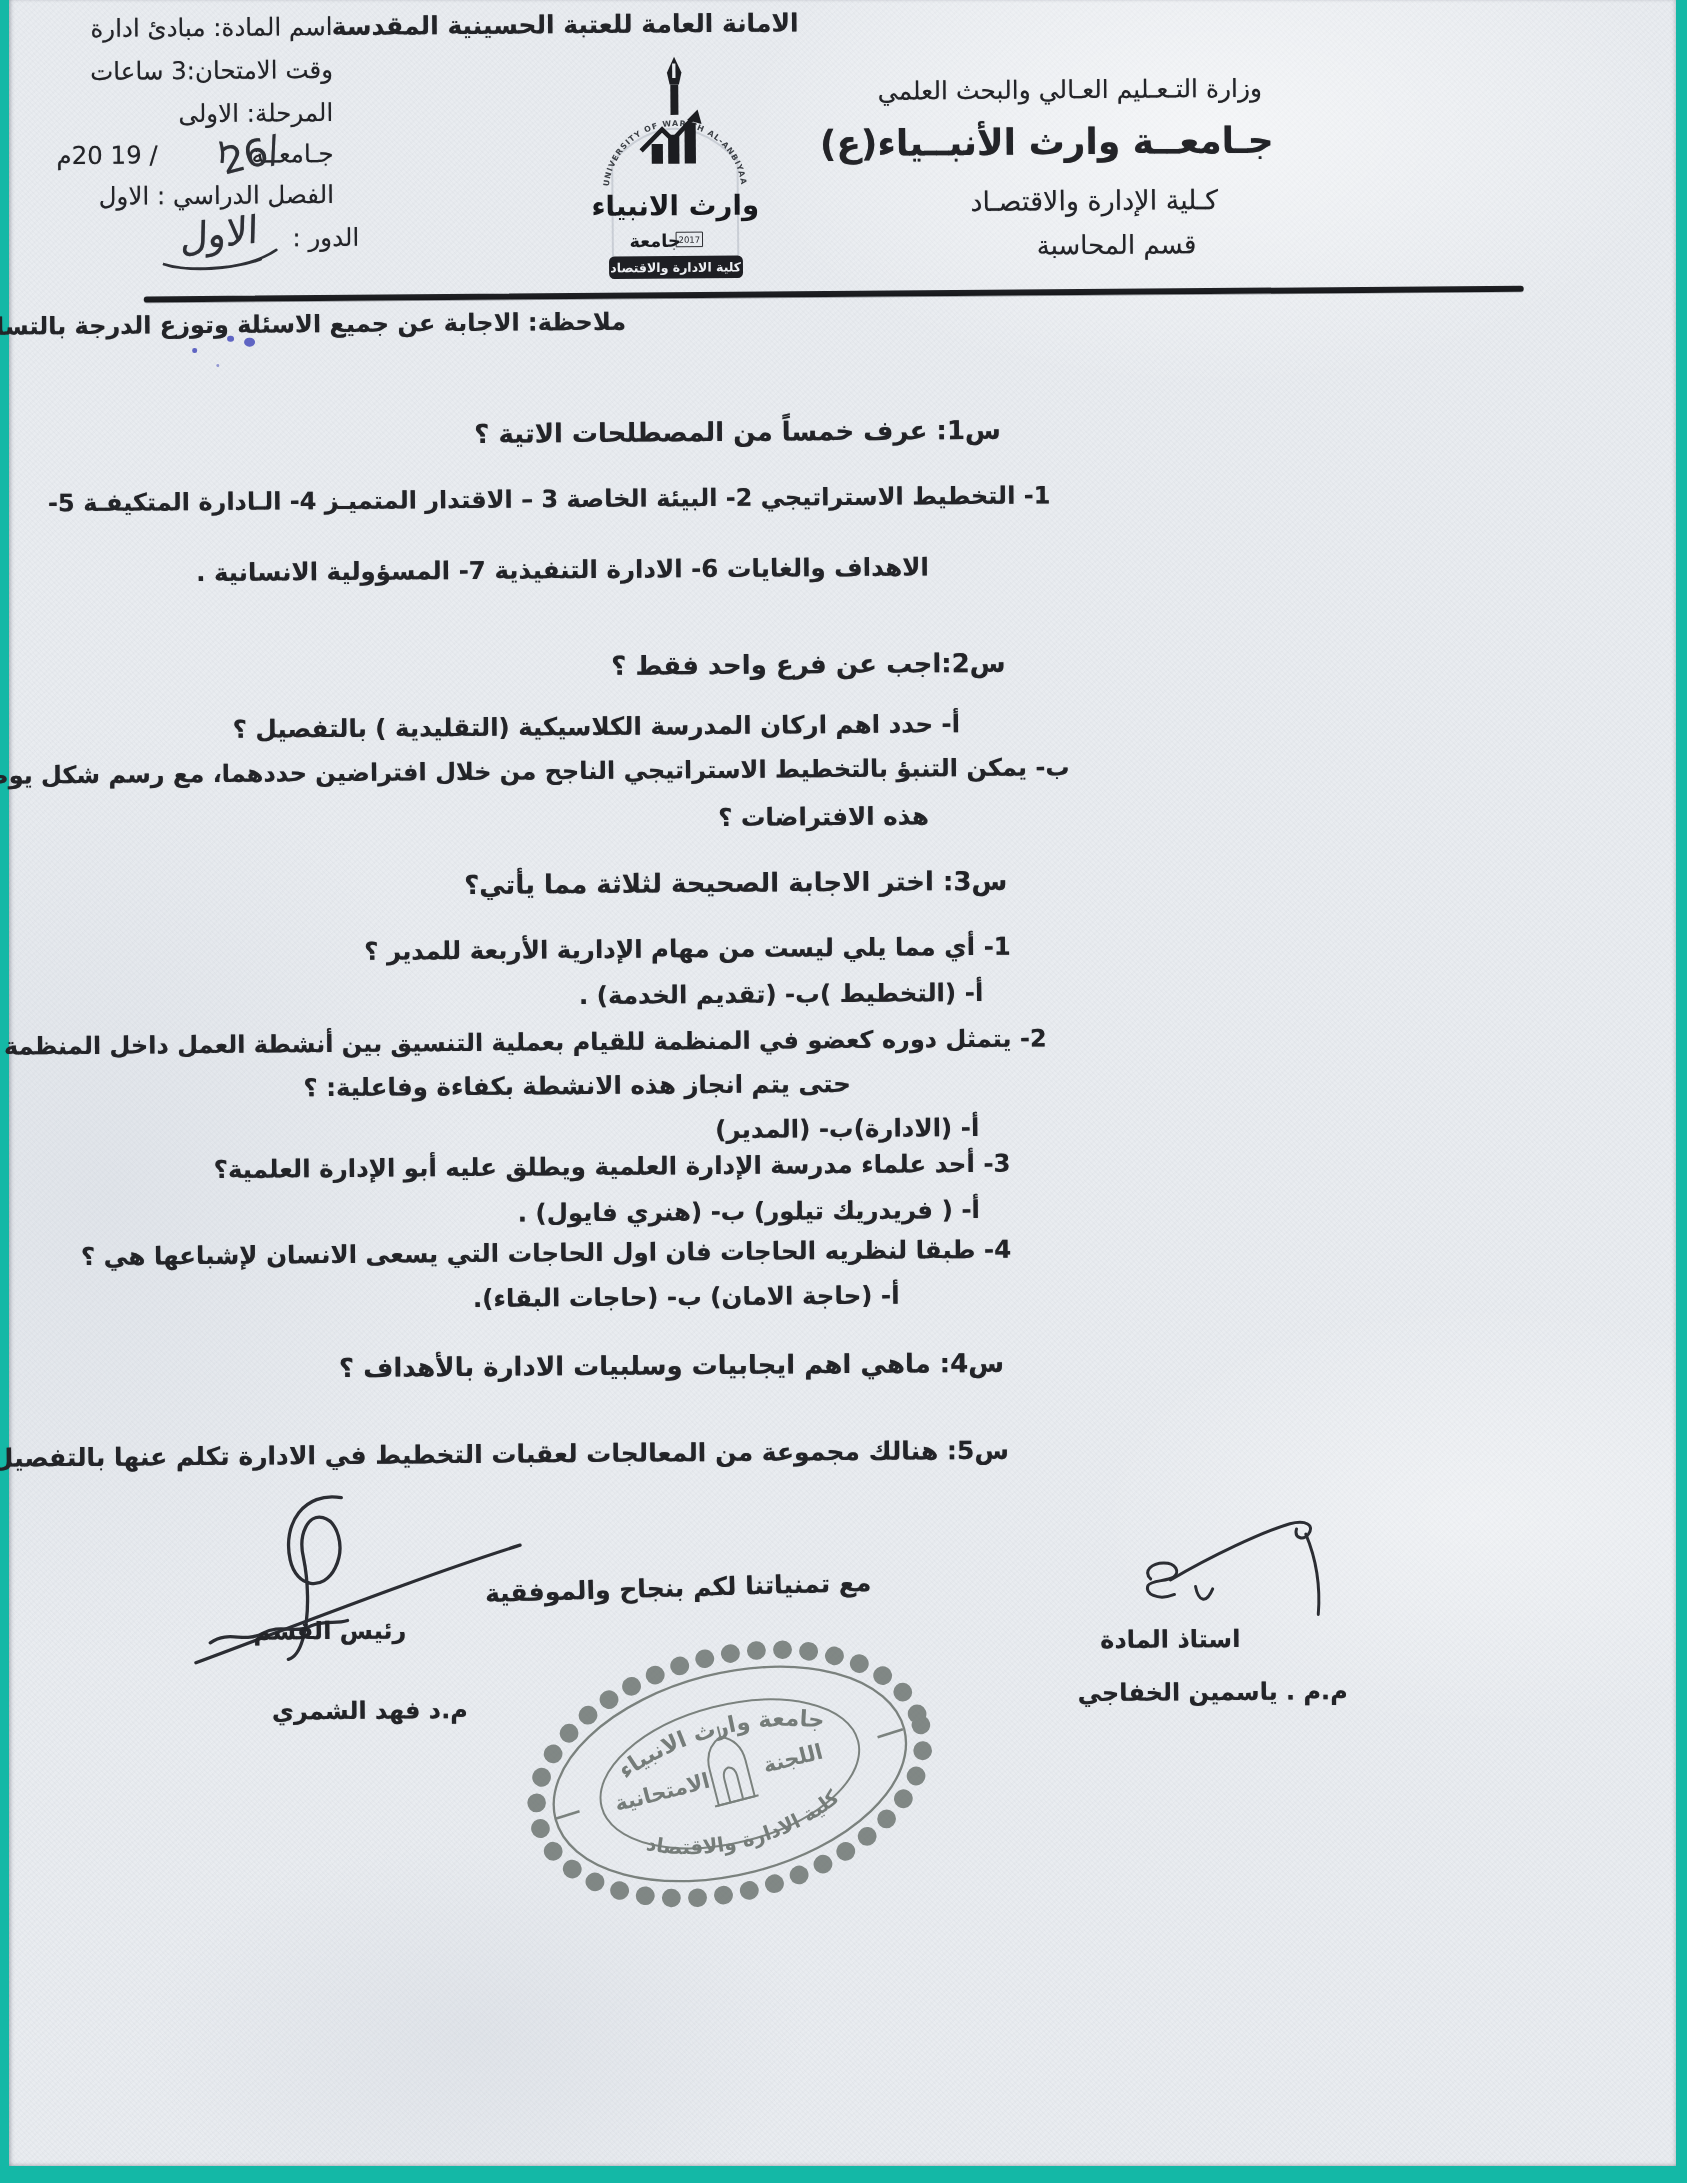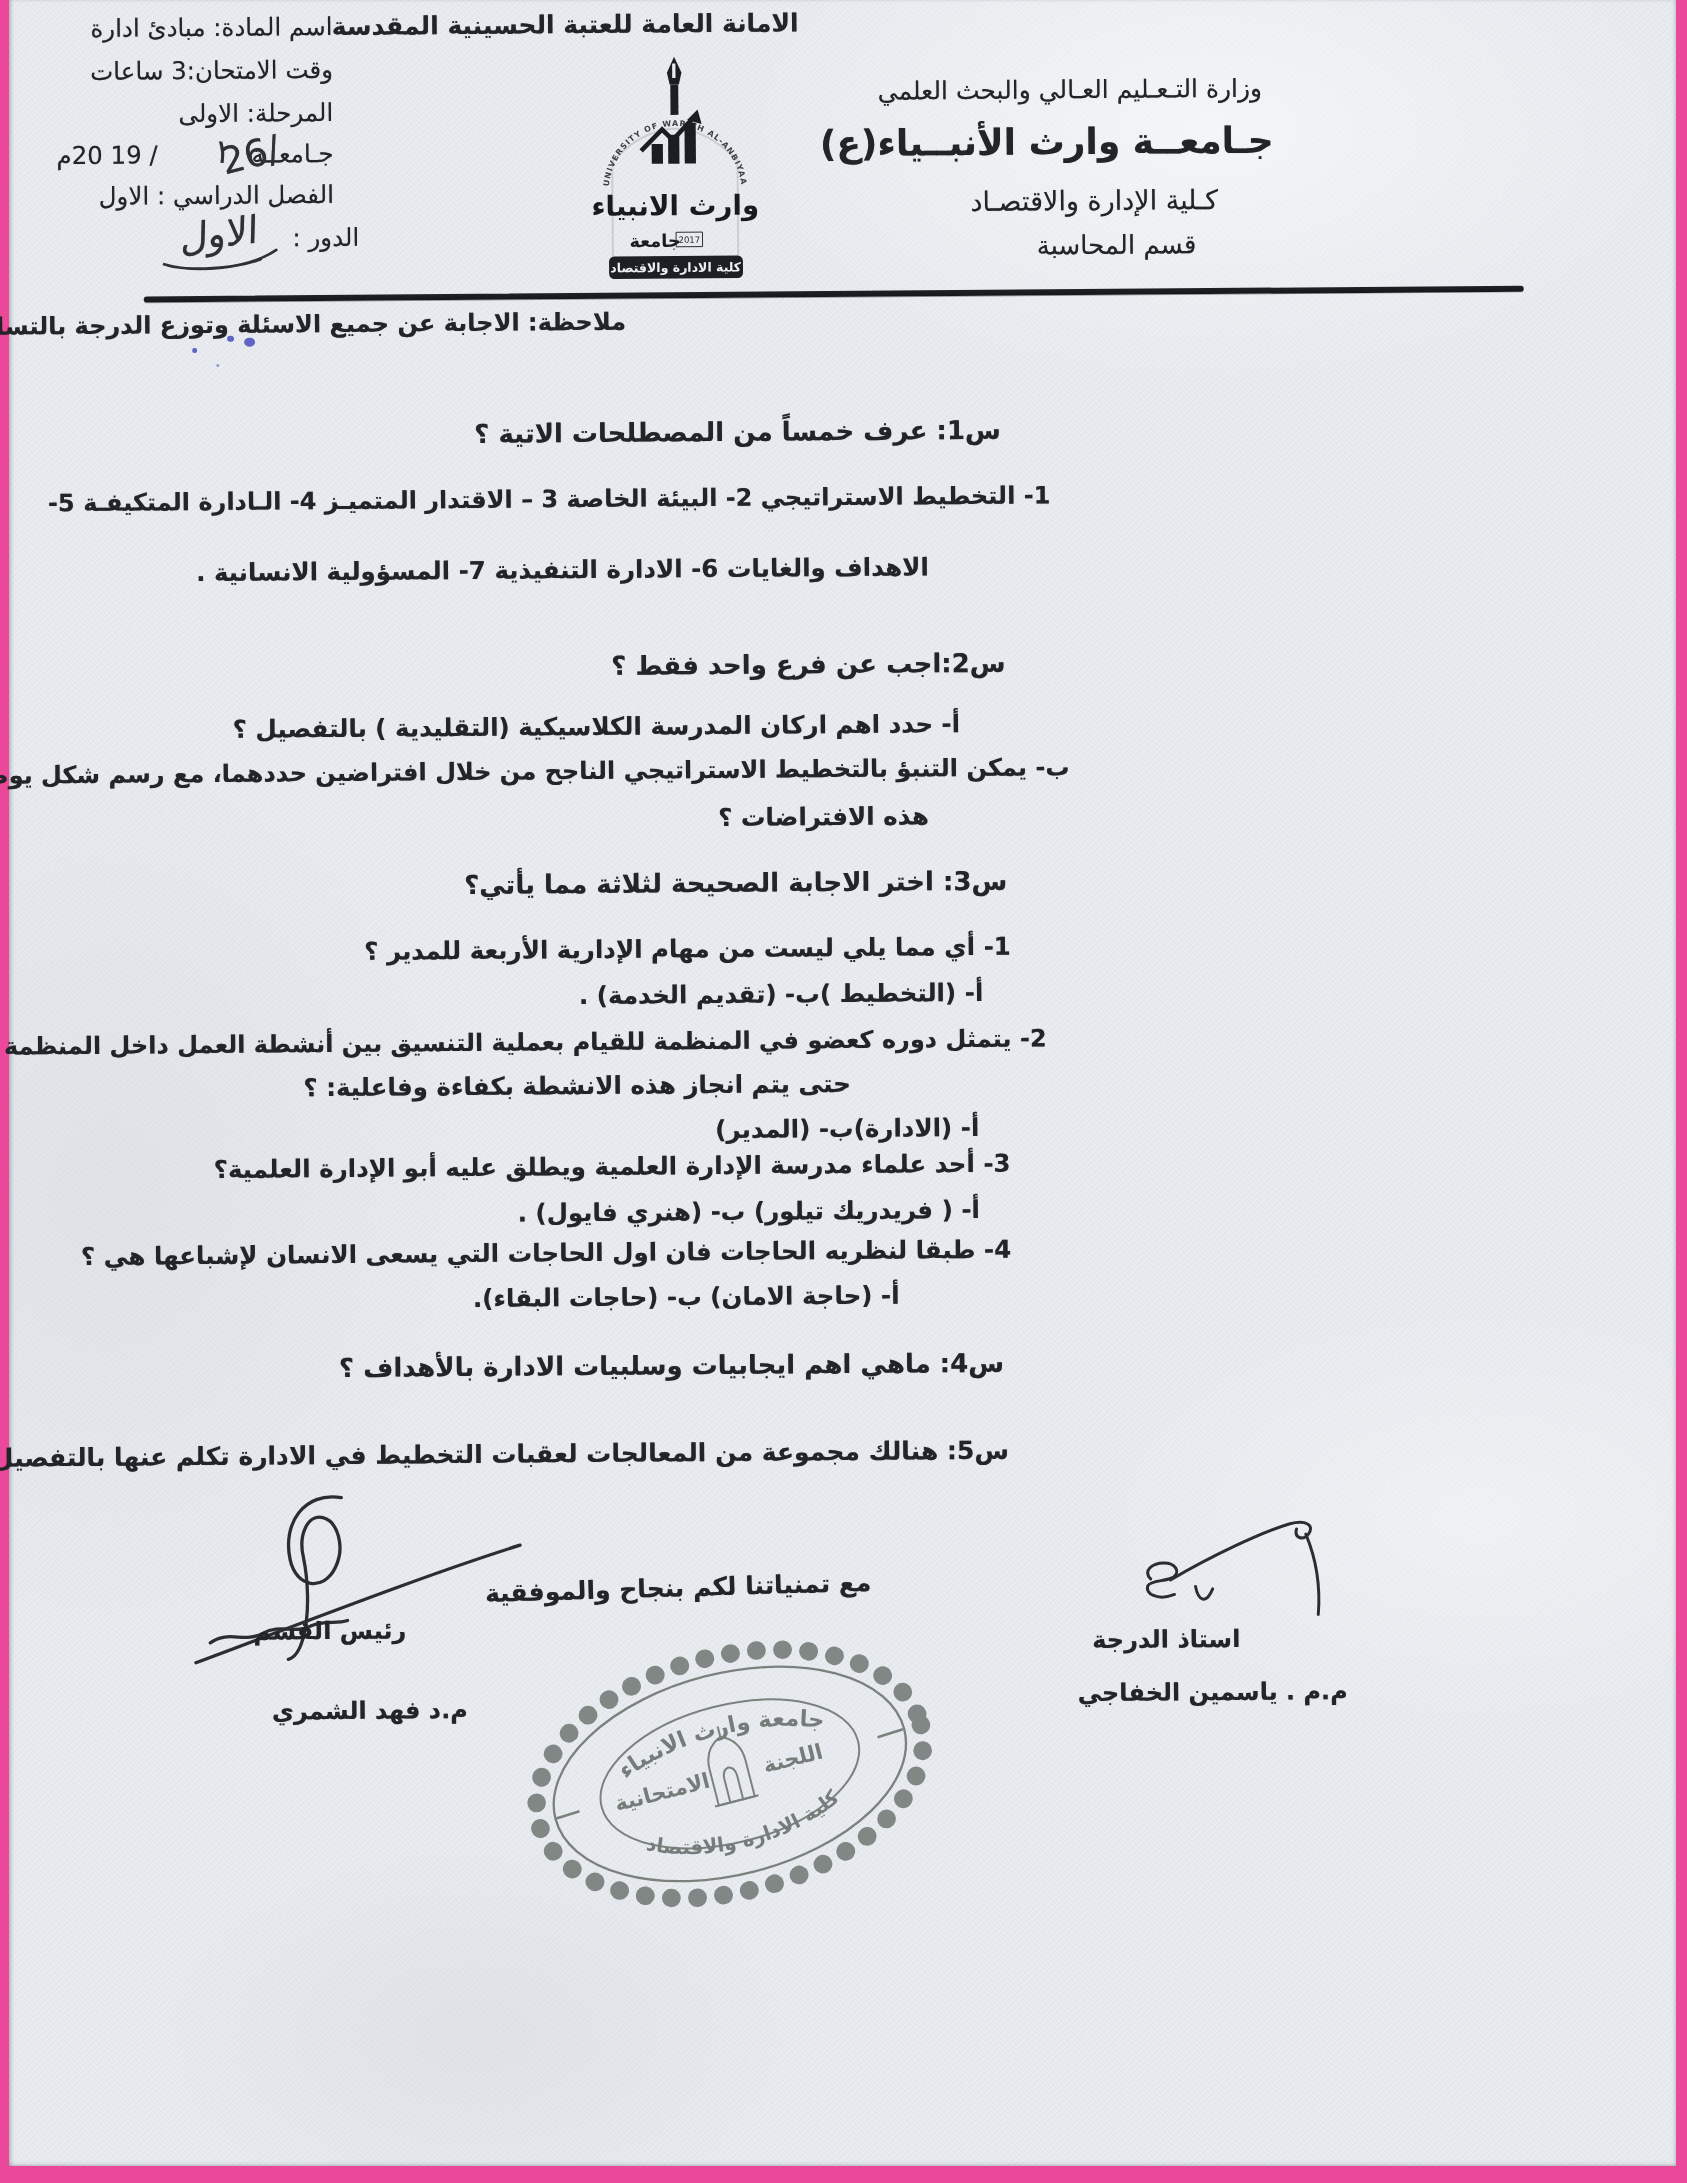--- a/index.html
+++ b/index.html
@@ -1,16 +1,16 @@
 <!DOCTYPE html>
 <html lang="ar" style="font-size:10.6px"><head>
 <meta charset="utf-8">
 <style>
   html,body{margin:0;padding:0;background:#fbfbfa;}
-  .canvas{position:relative;width:1687px;height:2183px;overflow:hidden;background:#ec4899;
+  .canvas{position:relative;width:1687px;height:2183px;overflow:hidden;background:#14b8a6;
           font-family:"DejaVu Sans",sans-serif;}
   
   .sheet{position:absolute;left:9.3px;top:0;width:1667px;height:2166px;
     background:
       radial-gradient(ellipse 728px 397px at 72% 6%, rgba(255,255,255,.55), transparent 65%),
       radial-gradient(ellipse 529px 662px at 6% 55%, rgba(203,209,218,.30), transparent 70%),
       radial-gradient(ellipse 463px 278px at 28% 94%, rgba(206,211,219,.35), transparent 72%),
       radial-gradient(ellipse 595px 331px at 88% 70%, rgba(255,255,255,.35), transparent 65%),
       repeating-linear-gradient(47deg, rgba(130,138,152,.035) 0 1.3px, transparent 1.3px 3.3px),
       repeating-linear-gradient(-43deg, rgba(130,138,152,.03) 0 2px, transparent 2px 4.6px),
@@ -138,21 +138,21 @@
     <div class="ln b" style="top:1694px;right:1224px;font-size:24px;">م.د فهد الشمري</div>
 
     <svg style="position:absolute;left:1128px;top:1518px;" width="205" height="112" viewBox="0 0 310 170">
       <g fill="none" stroke="#2b2d33" stroke-width="4.5" stroke-linecap="round">
         <path d="M 64 120 C 38 130, 18 118, 24 106 C 28 98, 52 100, 62 94 C 74 86, 66 72, 48 72 C 30 72, 16 84, 28 96"></path>
         <path d="M 58 98 C 120 62, 198 26, 240 14 C 264 8, 278 16, 268 30 C 260 40, 246 36, 250 22"></path>
         <path d="M 264 30 C 278 64, 286 106, 282 152"></path>
         <path d="M 96 108 C 100 130, 112 136, 122 112"></path>
       </g>
     </svg>
-    <div class="ln b" style="top:1629px;right:451px;font-size:24px;">استاذ الدرجة</div>
+    <div class="ln b" style="top:1629px;right:451px;font-size:24px;">استاذ المادة</div>
     <div class="ln b" style="top:1682px;right:344px;font-size:24px;">م.م . ياسمين الخفاجي</div>
 
     <svg style="position:absolute;left:506px;top:1634px;transform:rotate(-14deg);" width="437" height="278" viewBox="0 0 660 420">
       <g opacity="0.78">
         <ellipse cx="330" cy="210" rx="298" ry="178" fill="none" stroke="#646c68" stroke-width="28" stroke-dasharray="0.5 39" stroke-linecap="round"></ellipse>
         <ellipse cx="330" cy="210" rx="272" ry="152" fill="none" stroke="#5d655f" stroke-width="3.5"></ellipse>
         <ellipse cx="330" cy="210" rx="200" ry="104" fill="none" stroke="#5d655f" stroke-width="3"></ellipse>
         <path id="stampTop" d="M 92 248 A 246 132 0 0 1 568 248" fill="none"></path>
         <text font-size="34" font-weight="bold" fill="#565e59" letter-spacing="4">
           <textPath href="#stampTop" startOffset="50%" text-anchor="middle">جامعة وارث الانبياء</textPath>

